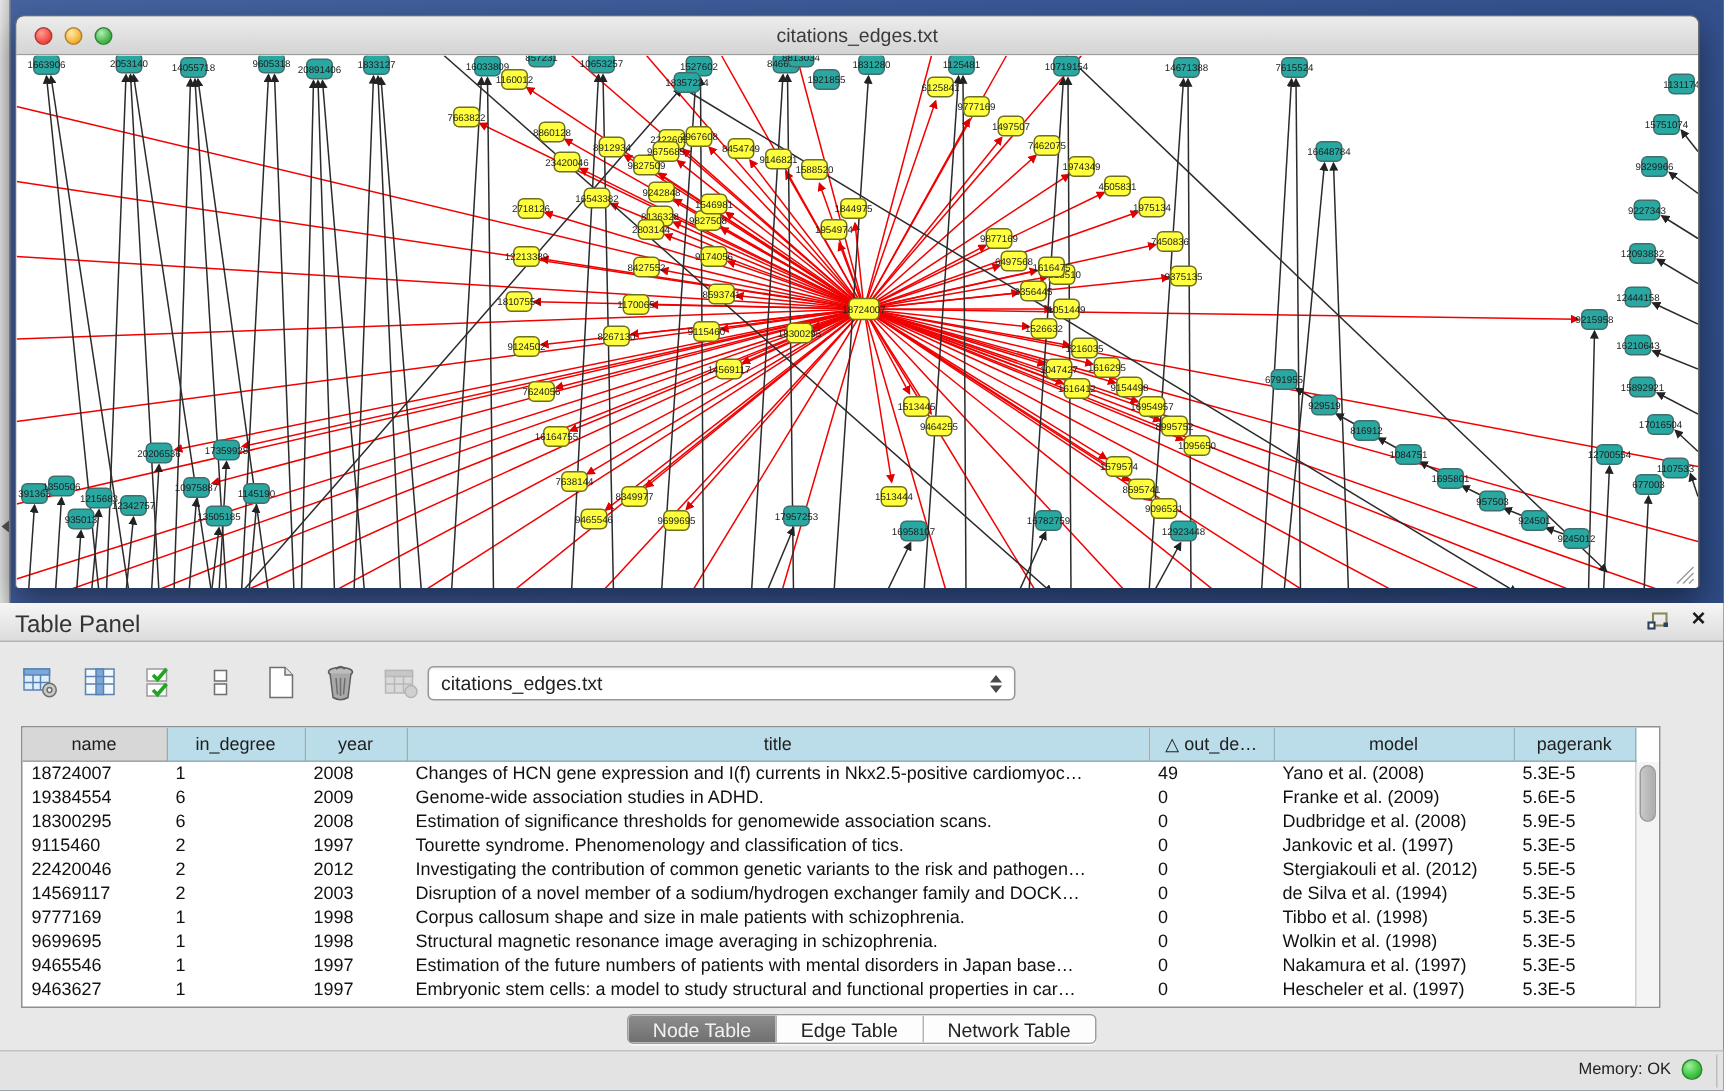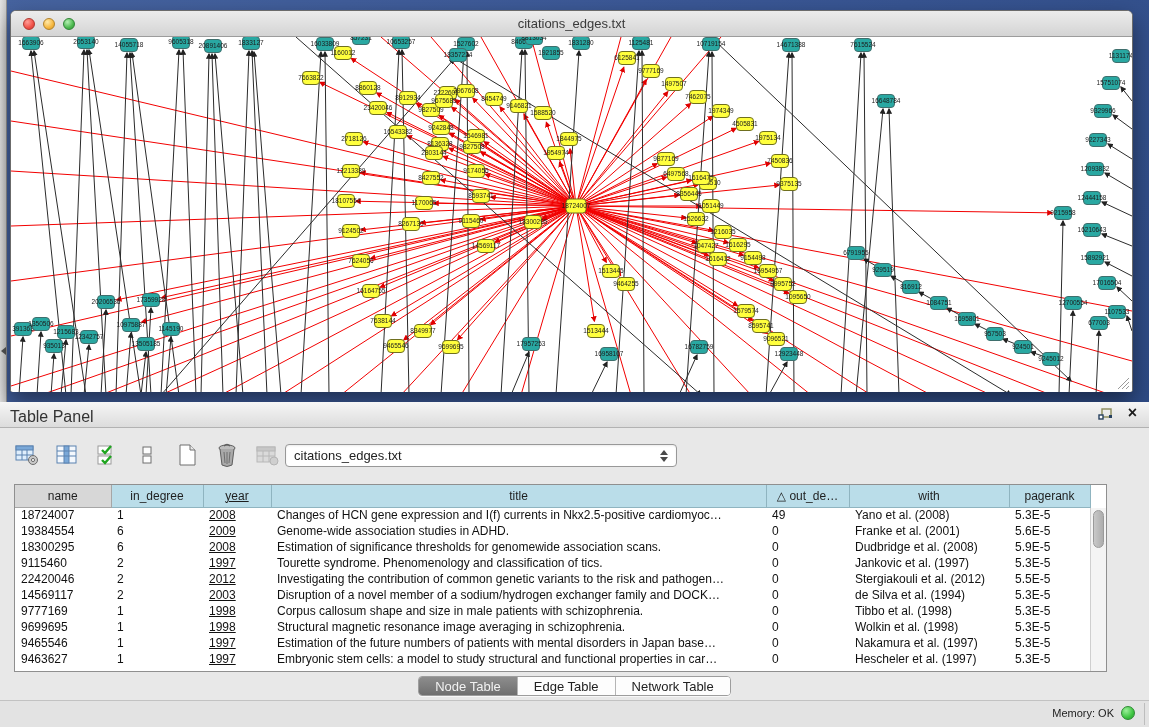--- a/index.html
+++ b/index.html
@@ -54,21 +54,21 @@
   .stepper .up { border-bottom:5px solid #4a4a4a; }
   .stepper .dn { border-top:5px solid #4a4a4a; }
 
   #grid { position:absolute; left:14px; top:82px; width:1093px; height:188px; background:#fff;
           border:1px solid #8f8f8f; overflow:hidden; }
   table { border-collapse:collapse; table-layout:fixed; width:1075px;padding-left:44px; }
   th { height:22px; font-size:12px; font-weight:normal; color:#1e1e1e; text-align:center;
        background:#badde9; border-right:1px solid #8fb4c0; border-bottom:1px solid #8fb4c0; overflow:hidden; white-space:nowrap; }
   th.key { background:#d7d7d7; border-right:1px solid #a6a6a6; border-bottom:1px solid #a6a6a6; }
   td { height:16px; font-size:12px; color:#111; padding:0 6px; white-space:nowrap; overflow:hidden; }
-  .c0{width:96px;} .c1{width:92px;} .c2{width:68px;text-decoration:underline;} .c3{width:495px;} .c4{width:83px;margin-left:35px;} .c5{width:160px;} .c6{width:81px;}
+  .c0{width:96px;} .c1{width:92px;} .c2{width:68px;} .c3{width:495px;} .c4{width:83px;margin-left:35px;} .c5{width:160px;} .c6{width:81px;}
   #vscroll { position:absolute; right:0; top:23px; width:16px; height:164px; background:#f4f4f4; border-left:1px solid #cfcfcf; }
   #vthumb { position:absolute; left:2px; top:2px; width:11px; height:38px; border-radius:6px;
             background:linear-gradient(90deg,#c9c9c9,#adadad); border:1px solid #9a9a9a; }
 
   #tabs { position:absolute; left:0; right:0; top:272px; height:26px; display:flex; justify-content:center; }
   #seg { display:flex; height:20px; margin-top:2px; border:1px solid #9d9d9d; border-radius:4px; overflow:hidden;
          background:#fff; box-shadow:0 1px 0 rgba(255,255,255,.7); }
   .seg-btn { padding:0 16px; font-size:13px; color:#222; display:flex; align-items:center; border-right:1px solid #b5b5b5; cursor:pointer; background:#fdfdfd; }
   .seg-btn:last-child { border-right:none; }
   .seg-btn.active { background:linear-gradient(#8d8d8d,#6f6f6f); color:#f2f2f2; }
@@ -884,41 +884,41 @@
 
     <div id="grid">
       <table>
         <thead id="thead">
             <tr>
               <th class="c0 key">name</th>
               <th class="c1">in_degree</th>
               <th class="c2">year</th>
               <th class="c3">title</th>
               <th class="c4">△ out_de…</th>
-              <th class="c5">with</th>
+              <th class="c5">model</th>
               <th class="c6">pagerank</th>
             </tr>
           </thead>
         <tbody id="tbody">
             <tr>
               <td class="c0">18724007</td>
               <td class="c1">1</td>
               <td class="c2">2008</td>
               <td class="c3">Changes of HCN gene expression and I(f) currents in Nkx2.5-positive cardiomyoc…</td>
               <td class="c4">49</td>
               <td class="c5">Yano et al. (2008)</td>
               <td class="c6">5.3E-5</td>
             </tr>
             <tr>
               <td class="c0">19384554</td>
               <td class="c1">6</td>
               <td class="c2">2009</td>
               <td class="c3">Genome-wide association studies in ADHD.</td>
               <td class="c4">0</td>
-              <td class="c5">Franke et al. (2001)</td>
+              <td class="c5">Franke et al. (2009)</td>
               <td class="c6">5.6E-5</td>
             </tr>
             <tr>
               <td class="c0">18300295</td>
               <td class="c1">6</td>
               <td class="c2">2008</td>
               <td class="c3">Estimation of significance thresholds for genomewide association scans.</td>
               <td class="c4">0</td>
               <td class="c5">Dudbridge et al. (2008)</td>
               <td class="c6">5.9E-5</td>

